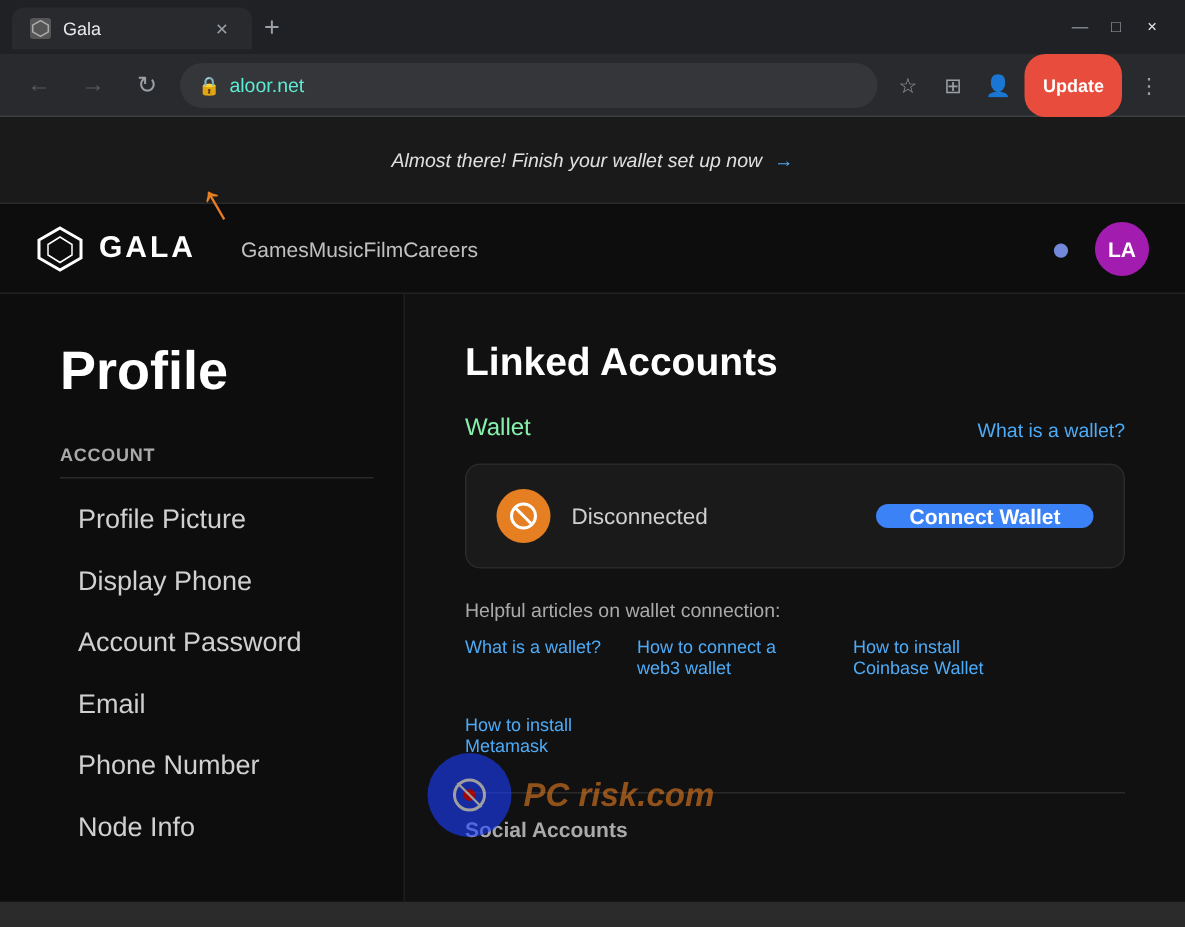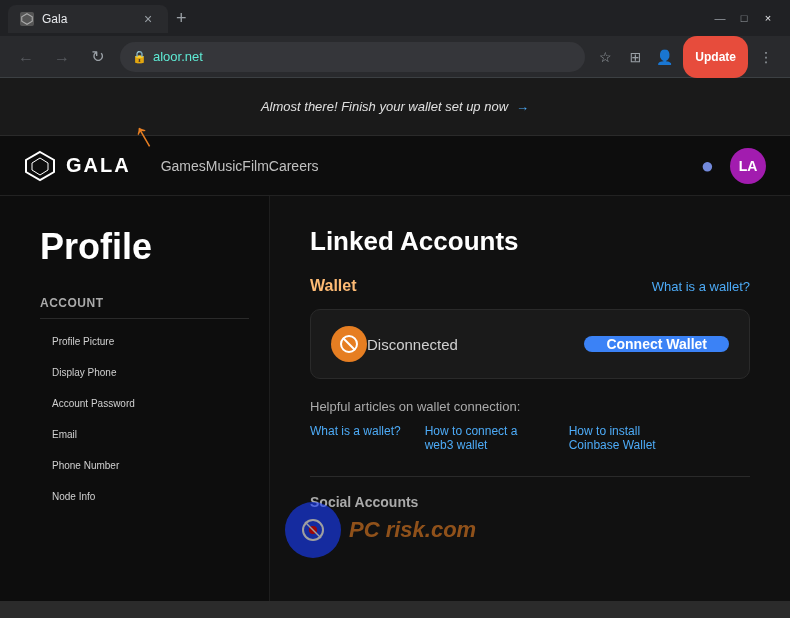--- a/index.html
+++ b/index.html
@@ -178,21 +178,21 @@
       font-size: 12px;
       font-weight: 600;
       text-transform: uppercase;
       letter-spacing: 0.5px;
       margin-bottom: 8px;
       padding-bottom: 8px;
       border-bottom: 1px solid #2a2a2a;
     }
     .sidebar-item {
       color: #d0d0d0;
-      font-size: 10px;
+      font-size: 18px;
       padding: 9px 12px;
       cursor: pointer;
       border-radius: 4px;
       margin-bottom: 2px;
     }
 
     
     .content-area {
       flex: 1;
       padding: 30px 40px;
@@ -205,40 +205,40 @@
       font-weight: 700;
       margin-bottom: 20px;
     }
     .subsection-header {
       display: flex;
       align-items: center;
       justify-content: space-between;
       margin-bottom: 14px;
     }
     .subsection-title {
-      color: #fdba74;
+      color: #86efac;
       font-size: 16px;
-      font-weight: 700;
+      font-weight: 400;
     }
     .help-link {
       color: #4dabf7;
       font-size: 13px;
       cursor: pointer;
       text-decoration: none;
     }
 
     
     .wallet-card {
       background: #1a1a1a;
       border: 1px solid #2a2a2a;
       border-radius: 10px;
       padding: 16px 20px;
       display: flex;
       align-items: center;
-      gap: 0;
+      gap: 14px;
       margin-bottom: 20px;
     }
     .wallet-icon {
       width: 36px; height: 36px;
       background: #e67e22;
       border-radius: 50%;
       display: flex; align-items: center; justify-content: center;
       font-size: 16px;
       flex-shrink: 0;
     }
@@ -399,20 +399,21 @@
           </div>
           <span class="wallet-status">Disconnected</span>
           <button class="connect-btn">Connect Wallet</button>
         </div>
 
         <p class="helpful-title">Helpful articles on wallet connection:</p>
         <div class="articles-grid">
           <a class="article-link">What is a wallet?</a>
           <a class="article-link">How to connect a web3 wallet</a>
           <a class="article-link">How to install Coinbase Wallet</a>
+          <a class="article-link">How to install Metamask</a>
         </div>
 
         <div style="margin-top: 24px; border-top: 1px solid #2a2a2a; padding-top: 16px;">
           <span style="color: #aaa; font-size: 14px; font-weight: 600;">Social Accounts</span>
         </div>
       </main>
     </div>
   </div>
 </div>
 

